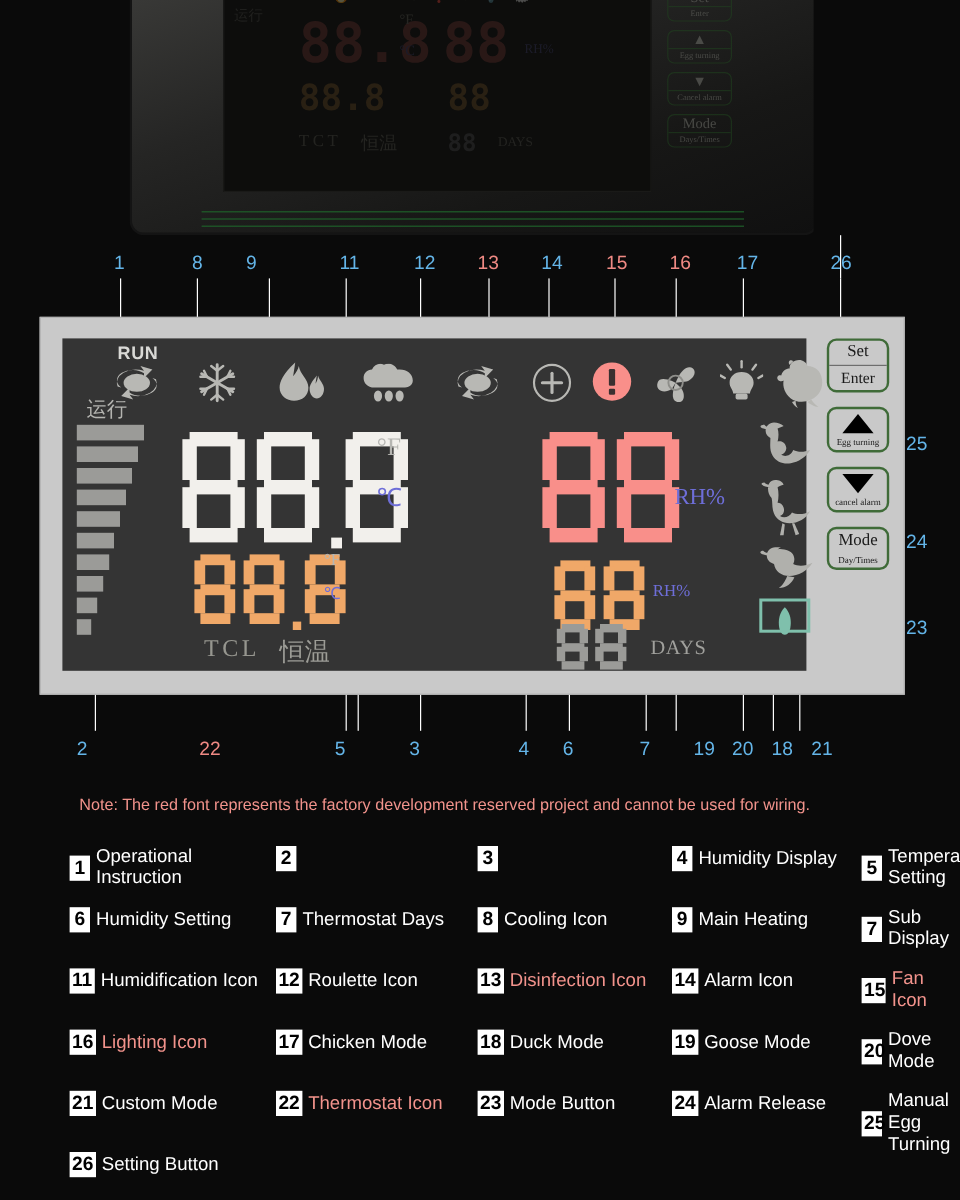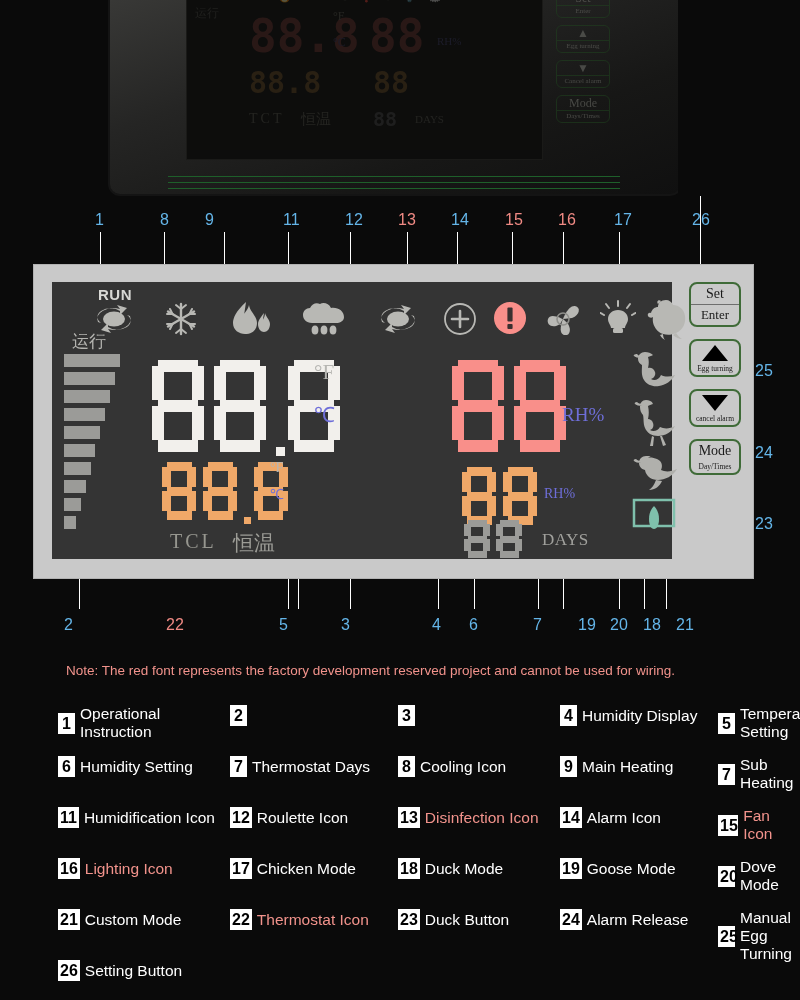--- a/index.html
+++ b/index.html
@@ -415,21 +415,21 @@
       <div class="item" style="left: 340px;">
         <span class="lnum">8</span>
         <span class="ltxt">Cooling Icon</span>
       </div>
       <div class="item" style="left: 502px;">
         <span class="lnum">9</span>
         <span class="ltxt">Main Heating</span>
       </div>
       <div class="item" style="left: 660px;">
         <span class="lnum">7</span>
-        <span class="ltxt">Sub Heating</span>
+        <span class="ltxt">Sub Display</span>
       </div>
     </div>
     <div class="lrow">
       <div class="item" style="left: 0px;">
         <span class="lnum">11</span>
         <span class="ltxt">Humidification Icon</span>
       </div>
       <div class="item" style="left: 172px;">
         <span class="lnum">12</span>
         <span class="ltxt">Roulette Icon</span>
@@ -473,21 +473,21 @@
       <div class="item" style="left: 0px;">
         <span class="lnum">21</span>
         <span class="ltxt">Custom Mode</span>
       </div>
       <div class="item" style="left: 172px;">
         <span class="lnum">22</span>
         <span class="ltxt red">Thermostat Icon</span>
       </div>
       <div class="item" style="left: 340px;">
         <span class="lnum">23</span>
-        <span class="ltxt">Duck Button</span>
+        <span class="ltxt">Mode Button</span>
       </div>
       <div class="item" style="left: 502px;">
         <span class="lnum">24</span>
         <span class="ltxt">Alarm Release</span>
       </div>
       <div class="item" style="left: 660px;">
         <span class="lnum">25</span>
         <span class="ltxt">Manual Egg Turning</span>
       </div>
     </div>

